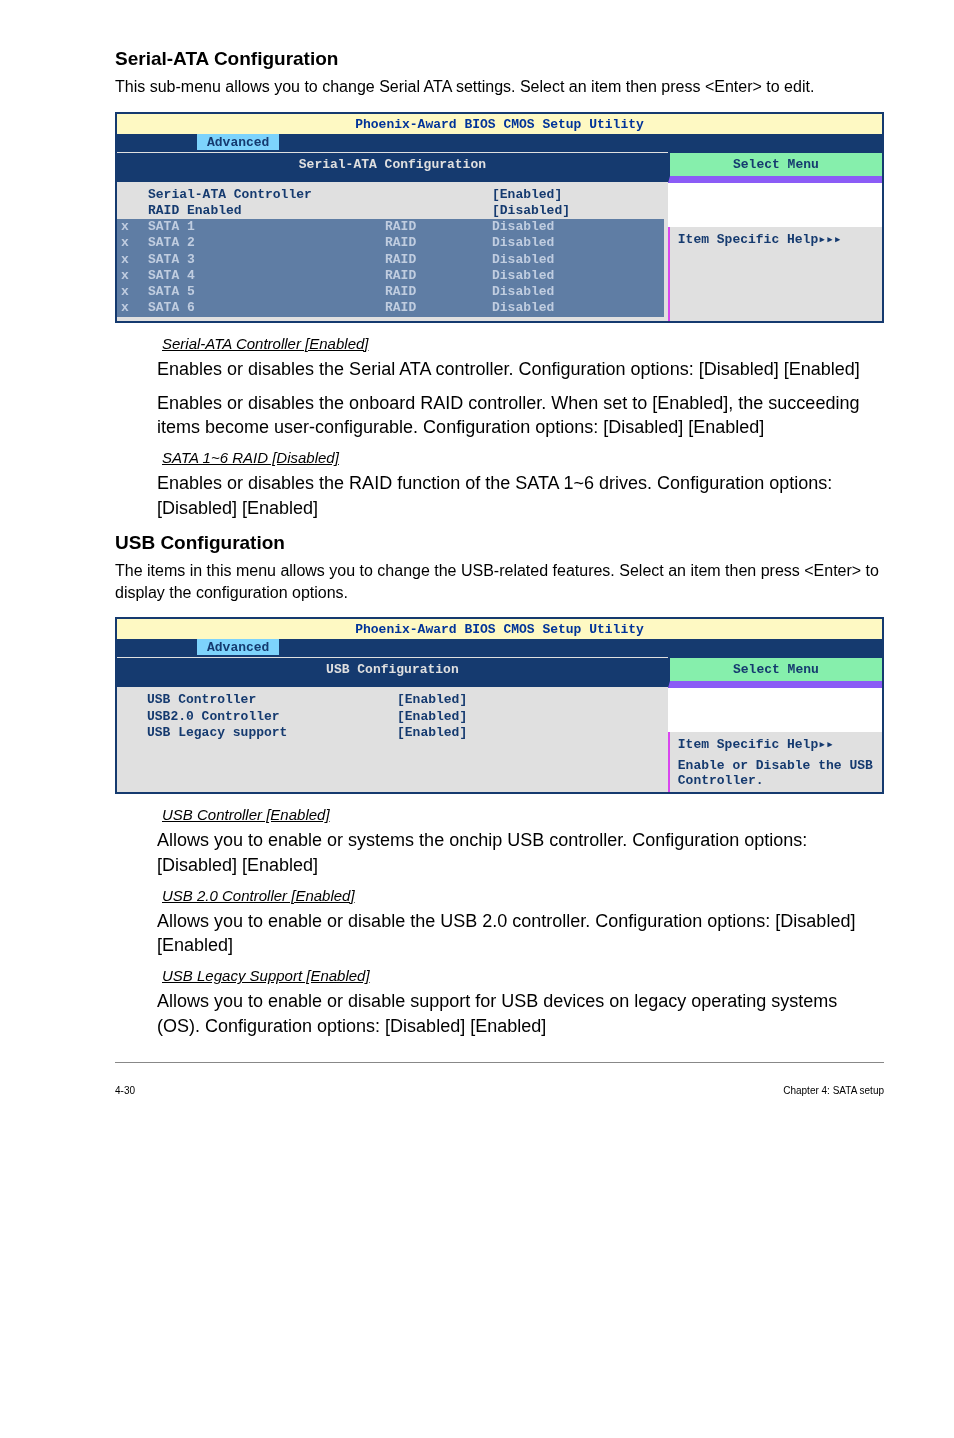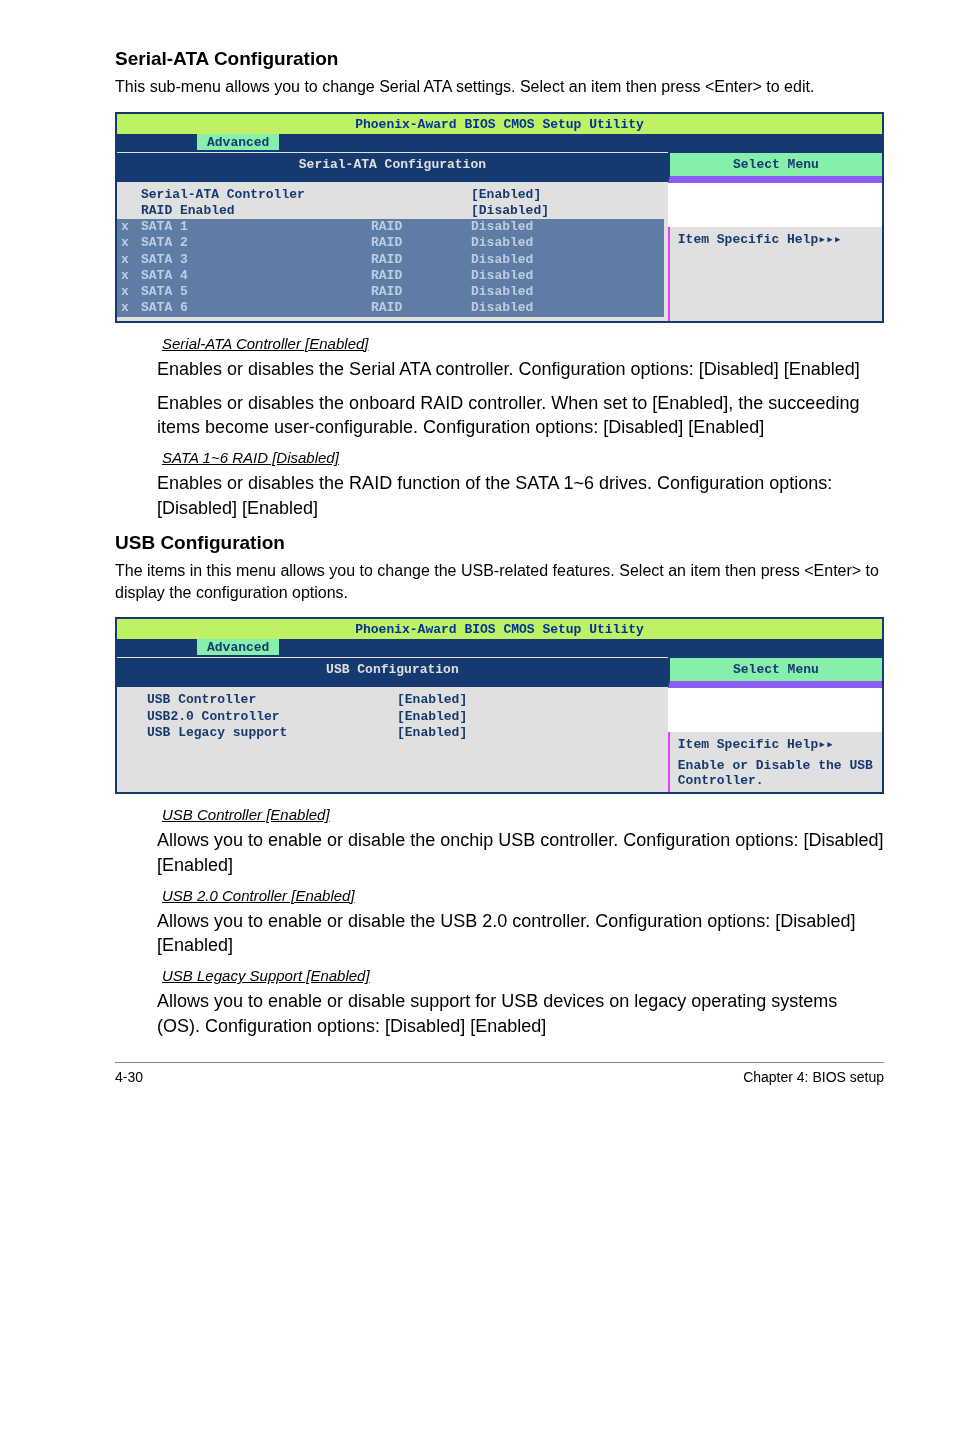--- a/index.html
+++ b/index.html
@@ -24,33 +24,33 @@
     margin: 0 0 14px 0;
   }
   .bios-box {
     border: 2px solid #153a6f;
     margin: 0 0 12px 0;
     font-family: "Courier New", monospace;
     font-size: 13px;
     font-weight: bold;
   }
   .bios-title {
-    background: #bef264;
+    background: #fef9c3;
     color: #003399;
     text-align: center;
     padding: 3px 0 2px 0;
   }
   .tabs-row {
     background: #153a6f;
     padding: 0 0 0 80px;
     height: 18px;
   }
   .tab {
     display: inline-block;
-    background: #86efac;
+    background: #7dd3fc;
     color: #153a6f;
     padding: 1px 10px 0px 10px;
   }
   .sub-head {
     display: flex;
   }
   .sub-head .left {
     flex: 0 0 72%;
     background: #153a6f;
     color: #e0e0e0;
@@ -84,20 +84,21 @@
     background: #e0e0e0;
     color: #153a6f;
     padding: 4px 8px;
     border-left: 2px solid #d946ef;
     margin-top: 44px;
   }
   .row {
     display: flex;
     padding: 0 0 0px 4px;
     line-height: 1.25;
+    gap: 7px;
   }
   .row .mk { width: 20px; }
   .row .c1 { flex: 0 0 230px; }
   .row .c2 { flex: 0 0 100px; }
   .row .c3 { flex: 1; }
   .row-disabled {
     background: #5f7da4;
     color: #c0cde0;
     margin: 0px 4px 0 0;
     padding-left: 4px;
@@ -116,22 +117,22 @@
   .note-block p {
     font-size: 18px;
     margin: 2px 0 10px 0;
     line-height: 1.35;
   }
   .footer {
     display: flex;
     justify-content: space-between;
     border-top: 1px solid #888;
     margin-top: 24px;
-    padding-top: 6px;
-    font-size: 14px;
+    padding-top: 22px;
+    font-size: 10px;
   }
   .usbrow { display:flex; padding-left: 30px; line-height:1.25; }
   .usbrow .u1 { flex: 0 0 250px; }
   .usbrow .u2 { flex: 1; }
 </style>
 </head>
 <body>
 
 <div class="page">
 
@@ -242,25 +243,25 @@
       <div class="side">
         <div>Item Specific Help▸▸</div>
         <div style="height:6px"></div>
         <div>Enable or Disable the USB Controller.</div>
       </div>
     </div>
   </div>
 
   <div class="note-block">
     <div class="ititle">USB Controller [Enabled]</div>
-    <p>Allows you to enable or disable the onchip USB controller. Configuration options: [Disabled] [Enabled]</p>
+    <p>Allows you to enable or systems the onchip USB controller. Configuration options: [Disabled] [Enabled]</p>
     <div class="ititle">USB 2.0 Controller [Enabled]</div>
     <p>Allows you to enable or disable the USB 2.0 controller. Configuration options: [Disabled] [Enabled]</p>
     <div class="ititle">USB Legacy Support [Enabled]</div>
     <p>Allows you to enable or disable support for USB devices on legacy operating systems (OS). Configuration options: [Disabled] [Enabled]</p>
   </div>
 
   <div class="footer">
     <span>4-30</span>
-    <span>Chapter 4: BIOS setup</span>
+    <span>Chapter 4: SATA setup</span>
   </div>
 
 </div>
 
 </body></html>

